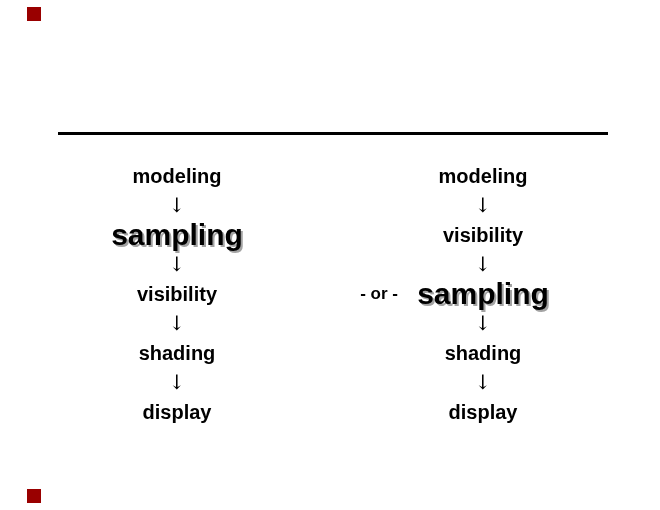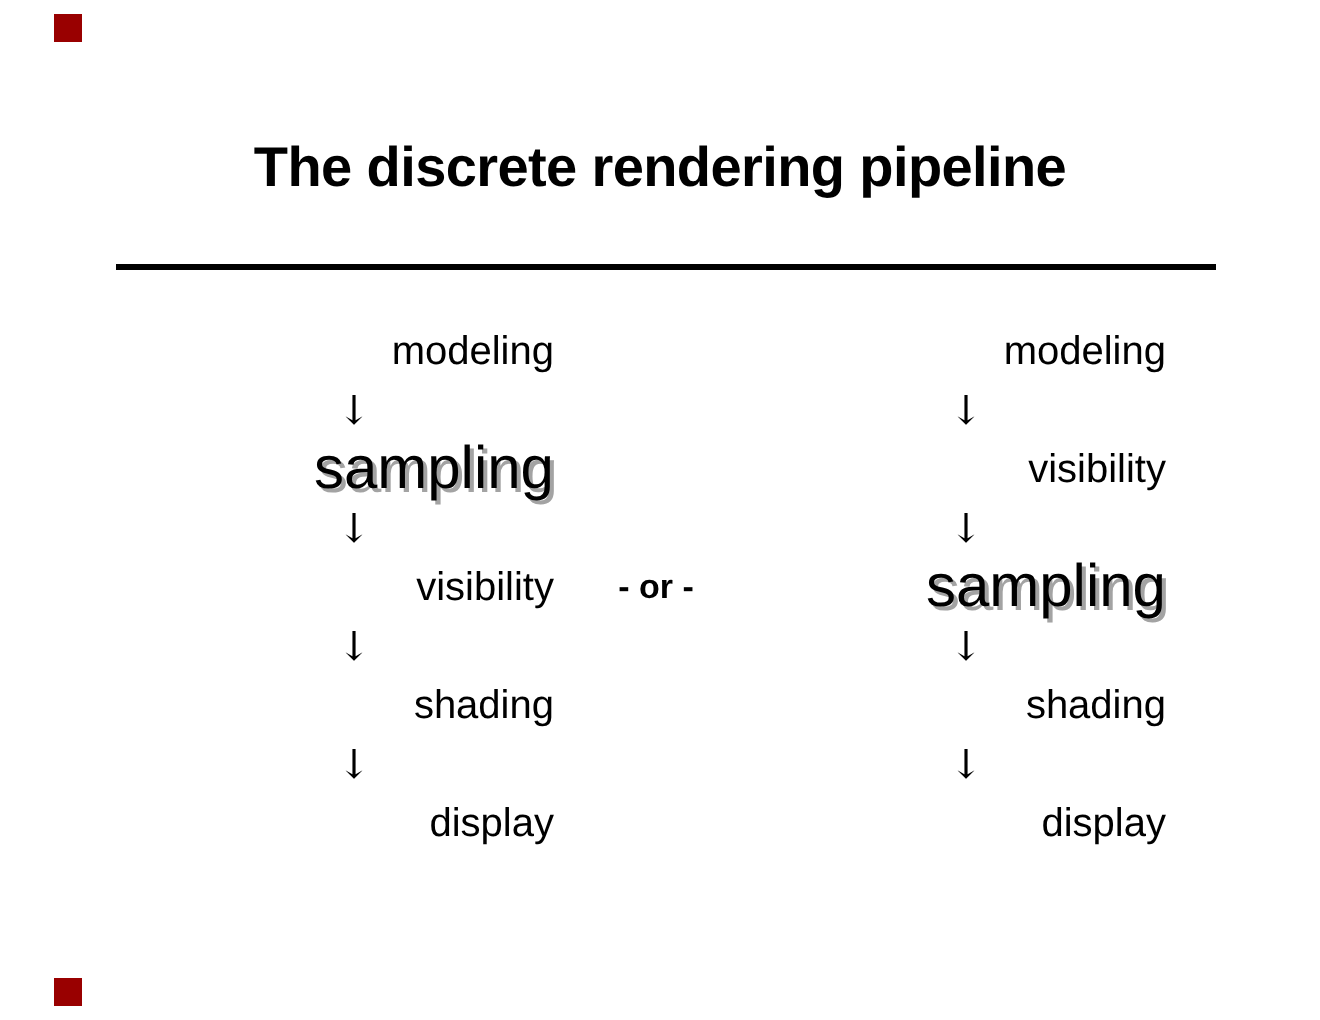--- a/index.html
+++ b/index.html
@@ -51,58 +51,56 @@
   .column {
     position: absolute;
     top: 164px;
     width: 200px;
     text-align: center;
   }
   .column.left  { left: 77px; }
   .column.right { left: 383px; }
   .stage {
     font-size: 20px;
-    font-weight: normal;
+    font-weight: bold;
     line-height: 24px;
     height: 24px;
     white-space: nowrap;
-    text-align: right;
   }
   .stage.emph {
     font-size: 30px;
     text-shadow: 2px 2px 0 #a3a3a3;
   }
   .arrow {
     font-family: "DejaVu Serif", "DejaVu Sans", serif;
     font-size: 20px;
     font-weight: normal;
     line-height: 35px;
     height: 35px;
   }
   .or-label {
     position: absolute;
     top: 282px;
     left: 258px;
     width: 140px;
-    text-align: center;
+    text-align: right;
     font-size: 17px;
     font-weight: bold;
     line-height: 24px;
     white-space: nowrap;
   }
 </style>
 </head>
 <body style="background: rgb(255, 255, 255); color: rgb(0, 0, 0);">
 
 <div class="slide">
 
   <div class="nav-square top" style="background: rgb(153, 0, 0);"></div>
   <div class="nav-square bottom" style="background: rgb(153, 0, 0);"></div>
 
-  <div class="title">The discrete rendering pipeline</div>
 
   <div class="rule"></div>
 
   <div class="column left">
     <div class="stage">modeling</div>
     <div class="arrow">↓</div>
     <div class="stage emph" style="text-shadow: rgb(163, 163, 163) 2px 2px 0px;">sampling</div>
     <div class="arrow">↓</div>
     <div class="stage">visibility</div>
     <div class="arrow">↓</div>

